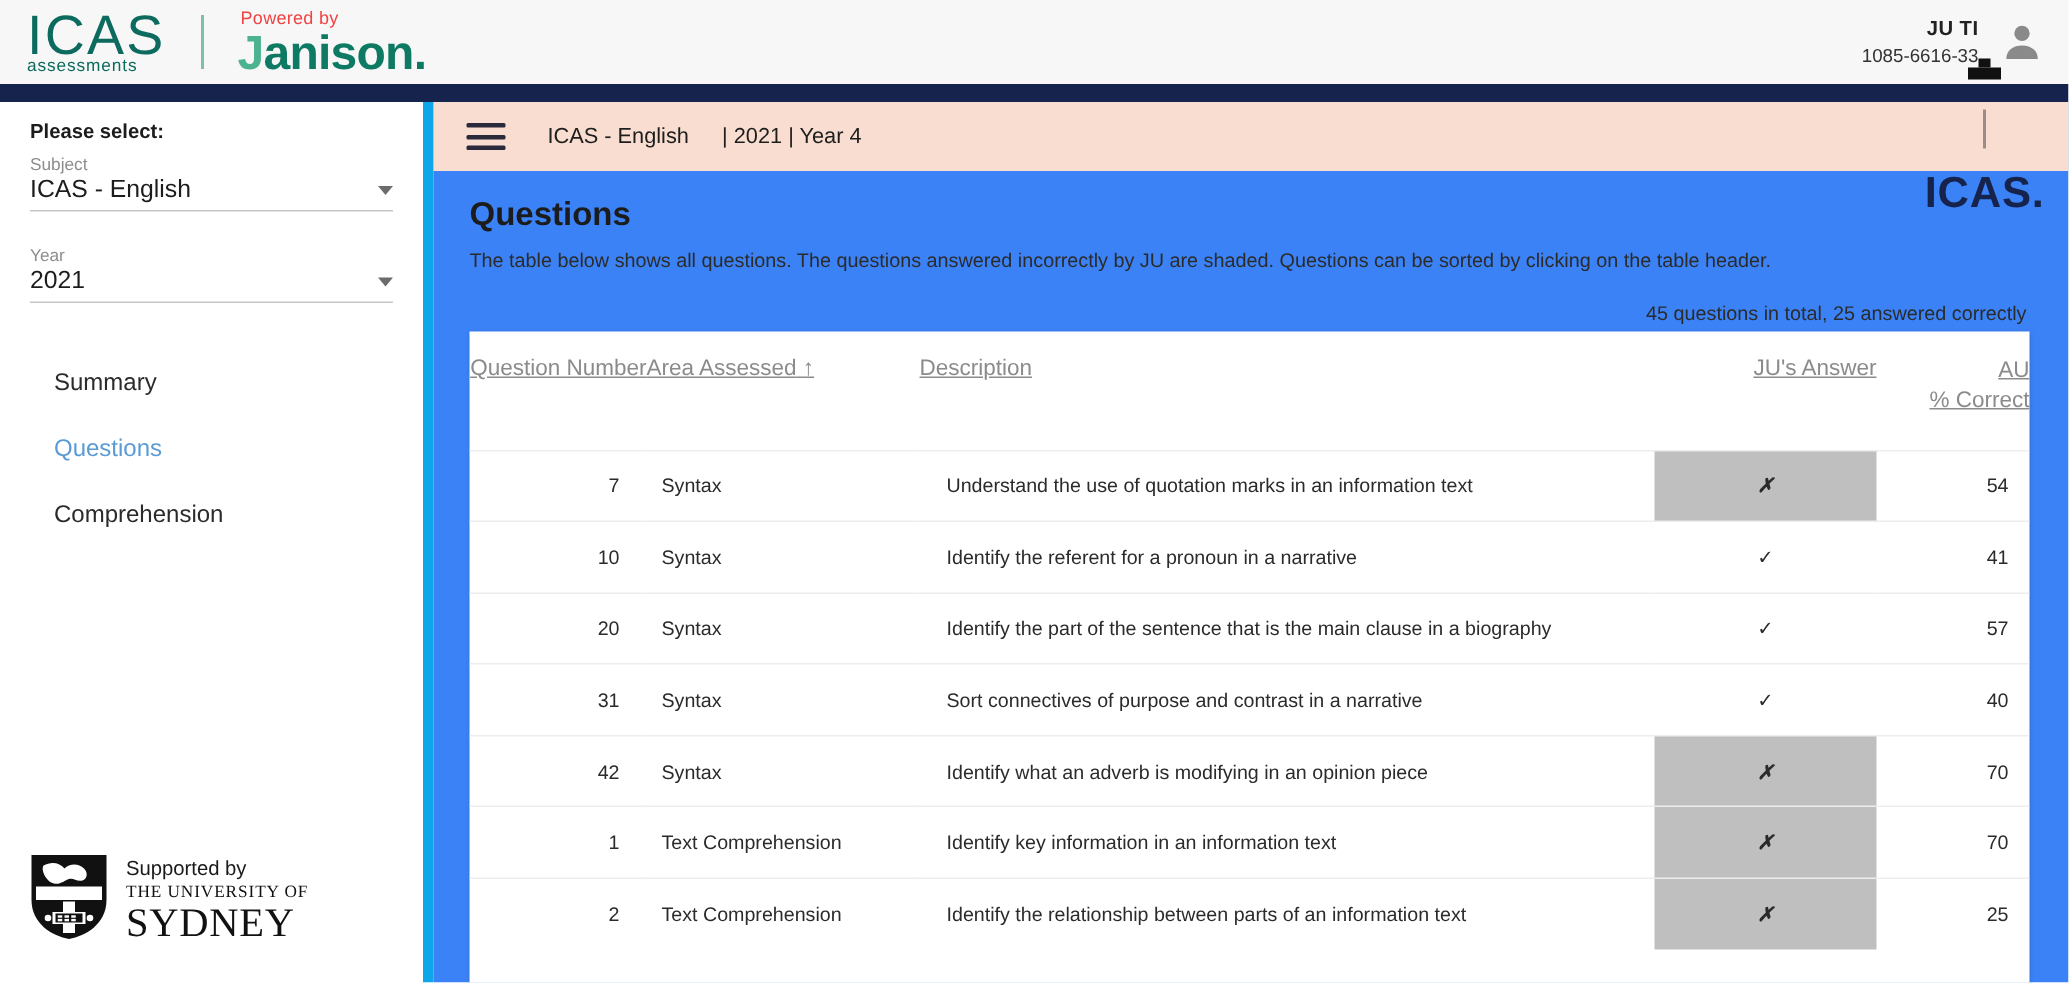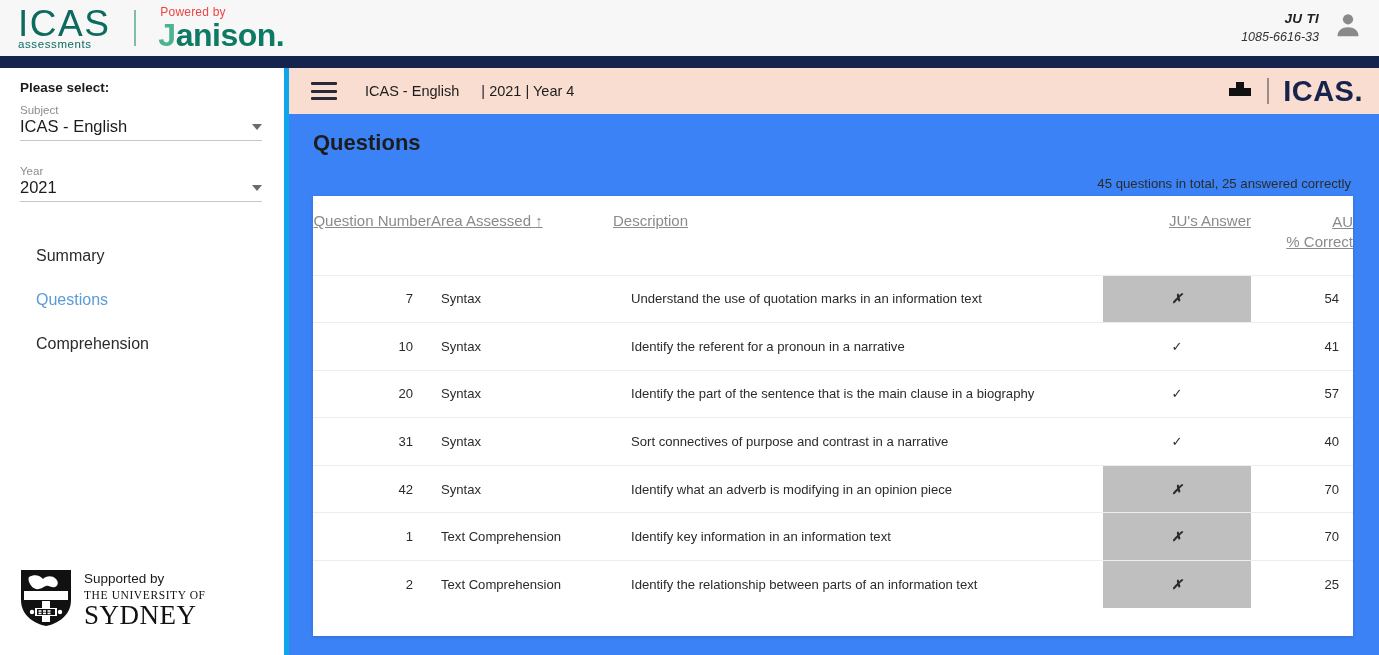--- a/index.html
+++ b/index.html
@@ -37,36 +37,36 @@
     margin-bottom: 0px; margin-left: 2px;
   }
   .janison {
     font-size: 32px; font-weight: 700; color: #0e7a63; letter-spacing: -0.5px;
     line-height: 1;
   }
   .janison .j { color: #4cb391; }
 
   .user-area {
     margin-left: auto; margin-right: 16px;
-    display: flex; align-items: flex-start; gap: 14px; font-style: italic;
+    display: flex; align-items: center; gap: 14px;
   }
   .user-text { text-align: right; line-height: 1.35; }
   .user-name { font-size: 13.5px; font-weight: 700; color: #222; letter-spacing: 0.3px; }
   .user-id { font-size: 12.5px; color: #333; }
   .avatar-icon { width: 30px; height: 30px; color: #8a8a8a; }
 
   .navystrip {
     position: absolute; left: 0; top: 56px; width: 1379px; height: 12px;
     background: #16234c;
   }
 
   
   .sidebar {
     position: absolute; left: 0; top: 68px; width: 289px; height: 587px;
-    background: #ffffff; border-right: 5px solid #0ea5e9;
+    background: #ffffff; border-right: 7px solid #0ea5e9;
   }
   .please-select {
     margin: 12px 0 0 20px; font-size: 13.5px; font-weight: 700; color: #1c1c1c;
   }
   .field { margin: 9px 20px 0 20px; width: 242px; }
   .field-label { font-size: 11.5px; color: #8d8d8d; }
   .field-row {
     display: flex; align-items: flex-end; justify-content: space-between;
     border-bottom: 1px solid #c6c6c6; padding-bottom: 4px; margin-top: 1px;
   }
@@ -107,21 +107,21 @@
   }
   .appbar {
     height: 46px; background: #f8ddd0;
     display: flex; align-items: center; padding: 0 16px 0 22px;
   }
   .hamburger { width: 26px; height: 18px; display: flex; flex-direction: column;
     justify-content: space-between; cursor: pointer; margin-right: 28px; }
   .hamburger span { display: block; height: 3px; background: #2a2a3a; border-radius: 1px; }
   .crumb { font-size: 14.5px; color: #1d1d1d; }
   .crumb-sep { display: inline-block; width: 14px; }
-  .appbar-right { margin-left: auto; display: flex; align-items: center; gap: 14px; }
+  .appbar-right { margin-left: auto; display: flex; align-items: center; gap: 14px; flex-direction: column; }
   .cap-icon { width: 26px; height: 22px; }
   .vdiv { width: 2px; height: 26px; background: #9a8d88; }
   .icas-right {
     font-size: 29px; font-weight: 700; color: #16234c; letter-spacing: 0.5px;
   }
 
   .content { padding: 16px 26px 0 24px; }
   .page-title { font-size: 22px; font-weight: 700; color: #1c1c1c; }
   .page-desc { font-size: 13.2px; color: #2b2b2b; margin-top: 10px; }
   .count-line {
@@ -260,20 +260,21 @@
           <rect x="9" y="2" width="8" height="6" fill="#111"></rect>
           <rect x="2" y="8" width="22" height="8" fill="#111"></rect>
         </svg>
         <div class="vdiv"></div>
         <div class="icas-right">ICAS.</div>
       </div>
     </div>
 
     <div class="content">
       <div class="page-title">Questions</div>
+      <div class="page-desc">The table below shows all questions. The questions answered incorrectly by JU are shaded. Questions can be sorted by clicking on the table header.</div>
       <div class="count-line">45 questions in total, 25 answered correctly</div>
 
       <div class="card">
         <table class="qtable">
           <thead>
             <tr>
               <th class="c-num">Question Number</th>
               <th class="c-area"><span>Area Assessed</span> <span>↑</span></th>
               <th class="c-desc">Description</th>
               <th class="c-ans">JU's Answer</th>

